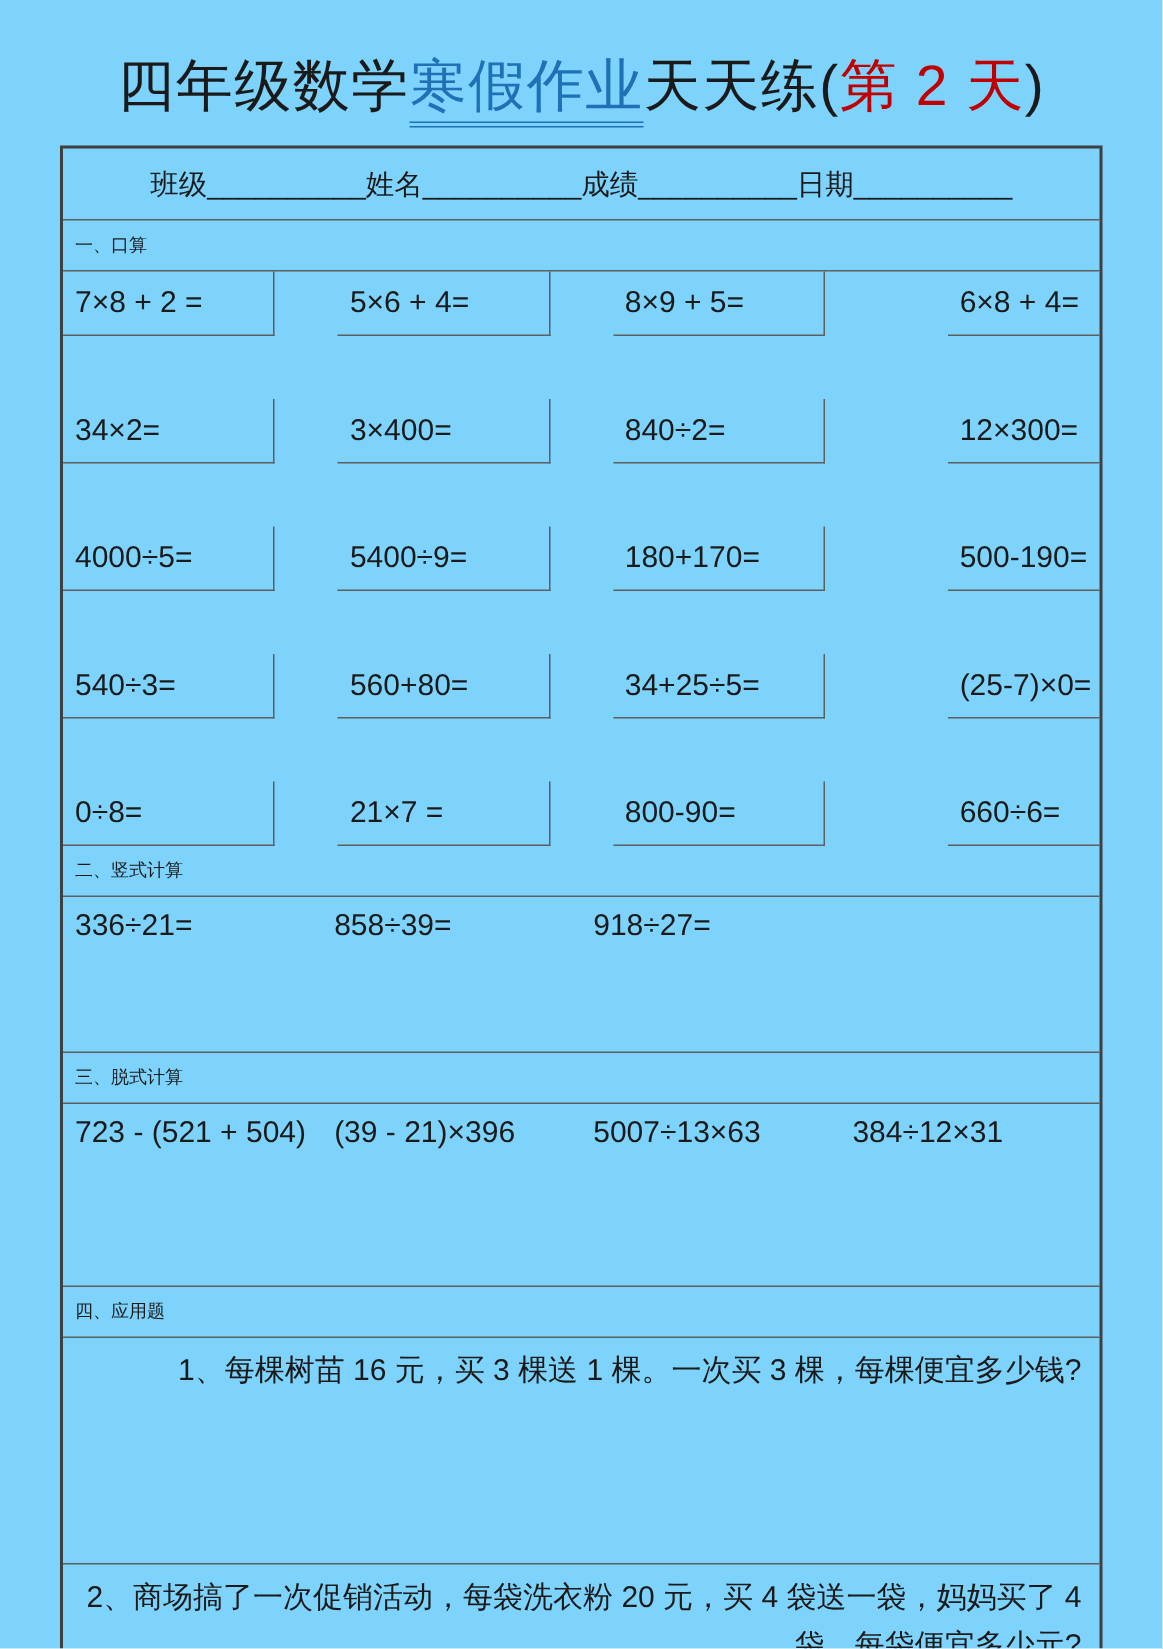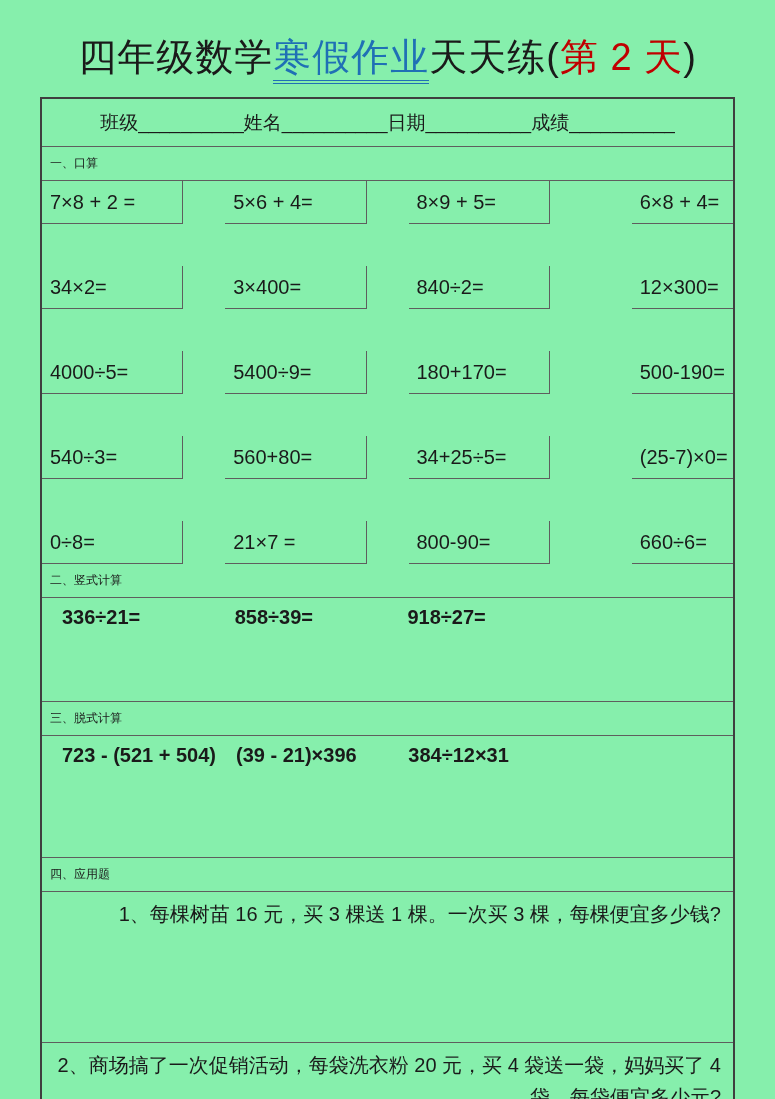--- a/index.html
+++ b/index.html
@@ -5,21 +5,21 @@
   * { margin: 0; padding: 0; box-sizing: border-box; }
   html, body {
     width: 775px;
     background: #ffffff;
     font-family: "Liberation Sans", sans-serif;
     color: #1a1a1a;
   }
   .page {
     width: 775px;
     height: 1099px;
-    background: #86efac;
+    background: #7dd3fc;
     overflow: hidden;
   }
   .title {
     margin-top: 32px;
     text-align: center;
     font-size: 38px;
     font-weight: 500;
     letter-spacing: 1px;
     white-space: nowrap;
   }
@@ -74,21 +74,21 @@
   }
   .grid .cell:nth-child(4n) { border-right: none; margin-left: 40px; }
 
   .work-row {
     display: grid;
     grid-template-columns: repeat(4, 1fr);
     align-items: start;
     padding-top: 8px;
     font-size: 20px;
   }
-  .work-row .prob { padding-left: 20px; white-space: nowrap; font-weight: bold; }
+  .work-row .prob { padding-left: 8px; white-space: nowrap; }
   .work-row.vertical { height: 104px; }
   .work-row.offform  { height: 122px; }
 
   .word-row {
     font-size: 20px;
     line-height: 1.6;
     padding: 6px 12px 0 8px;
     text-align: right;
   }
   .word-row.p1 { height: 151px; }
@@ -99,22 +99,22 @@
 
 <div class="page">
 
   <h1 class="title"><span>四年级数学</span><span class="hl">寒假作业</span><span>天天练(</span><span class="day">第 2 天</span><span>)</span></h1>
 
   <div class="sheet">
 
     <div class="row info-row">
       <span class="info-field"><span>班级</span><span class="blank">__________</span></span>
       <span class="info-field"><span>姓名</span><span class="blank">__________</span></span>
+      <span class="info-field"><span>成绩</span><span class="blank">__________</span></span>
       <span class="info-field"><span>日期</span><span class="blank">__________</span></span>
-      <span class="info-field"><span>成绩</span><span class="blank">__________</span></span>
     </div>
 
     <div class="row sec-head">一、口算</div>
 
     <div class="grid">
       <div class="cell">7×8 + 2 =</div>
       <div class="cell">5×6 + 4=</div>
       <div class="cell">8×9 + 5=</div>
       <div class="cell">6×8 + 4=</div>
       <div class="cell">34×2=</div>
@@ -139,20 +139,21 @@
     <div class="row work-row vertical">
       <div class="prob">336÷21=</div>
       <div class="prob">858÷39=</div>
       <div class="prob">918÷27=</div>
     </div>
 
     <div class="row sec-head">三、脱式计算</div>
     <div class="row work-row offform">
       <div class="prob">723 - (521 + 504)</div>
       <div class="prob">(39 - 21)×396</div>
+      <div class="prob">5007÷13×63</div>
       <div class="prob">384÷12×31</div>
     </div>
 
     <div class="row sec-head">四、应用题</div>
     <div class="row word-row p1">1、每棵树苗 16 元，买 3 棵送 1 棵。一次买 3 棵，每棵便宜多少钱?</div>
     <div class="row word-row p2">2、商场搞了一次促销活动，每袋洗衣粉 20 元，买 4 袋送一袋，妈妈买了 4 袋，每袋便宜多少元?</div>
 
   </div>
 </div>
 

